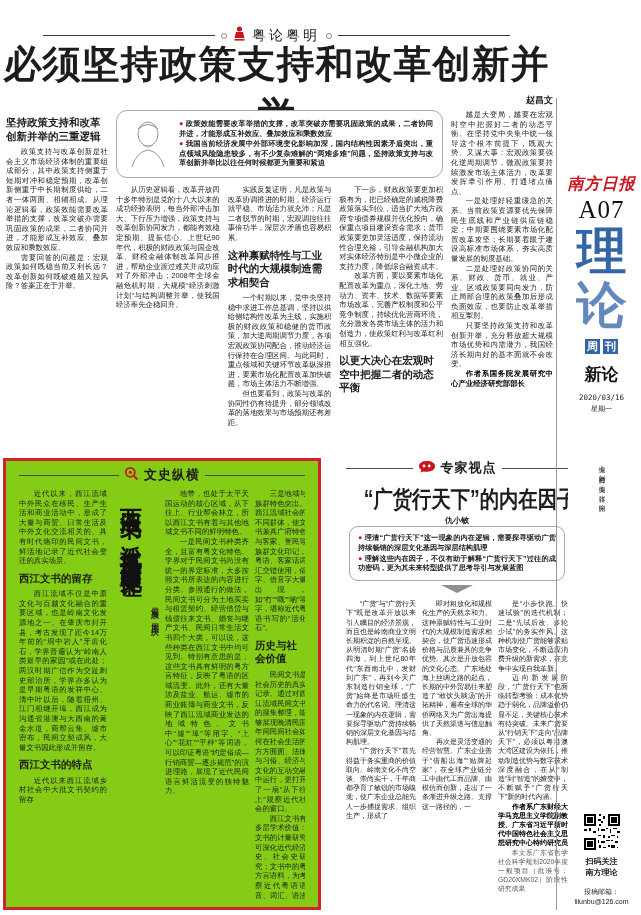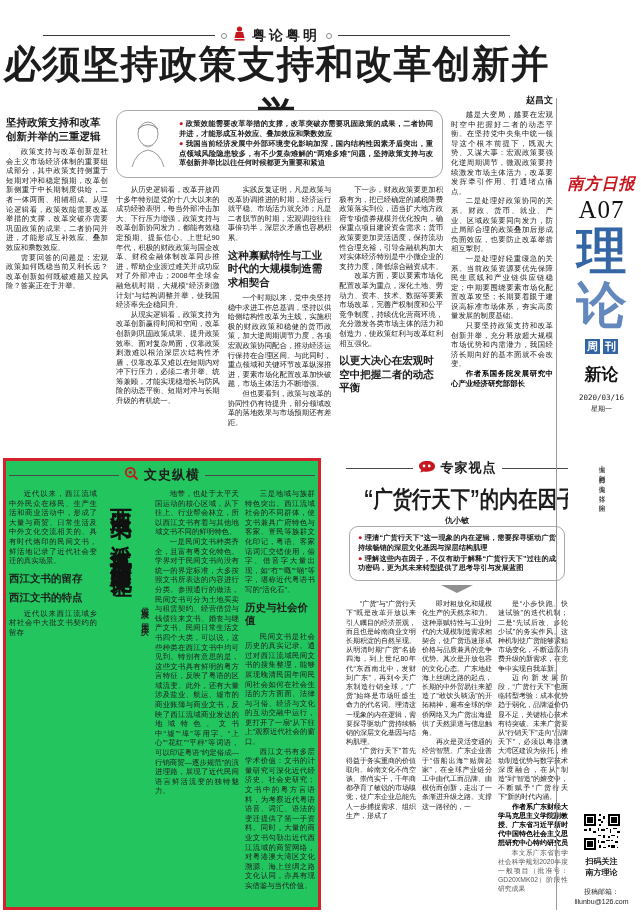--- a/index.html
+++ b/index.html
@@ -3,21 +3,21 @@
 <meta charset="utf-8">
 <style>
   html,body{margin:0;padding:0;background:#e8e8e8;}
   #page{position:relative;width:641px;height:915px;background:#fff;overflow:hidden;
         font-family:"Liberation Sans","DejaVu Sans",sans-serif;color:#1c1c1c;}
 
   
   .kicker-row{position:absolute;top:26px;left:0;width:553px;display:flex;align-items:center;justify-content:center;gap:6px;}
   .kicker-line{height:1px;background:#3a3a3a;flex:0 0 172px;}
   .kicker-dot{width:4px;height:4px;border:1px solid #8a8a8a;border-radius:50%;background:#fff;}
-  .kicker-label{font-weight:bold;font-size:14px;letter-spacing:3px;}
+  .kicker-label{font-weight:normal;font-size:14px;letter-spacing:3px;}
 
   
   .headline{position:absolute;top:38px;left:0;width:553px;text-align:center;
             font-size:38px;font-weight:900;letter-spacing:1px;line-height:52px;
             font-family:"Liberation Sans","DejaVu Sans",sans-serif;}
   .byline{position:absolute;top:94px;left:0;width:553px;text-align:right;font-size:9px;font-weight:bold;}
 
   
   .main-article{position:absolute;top:110px;left:6px;width:547px;height:342px;display:flex;gap:8px;overflow:hidden;}
   .side-col{flex:0 0 102px;overflow:hidden;}
@@ -37,21 +37,21 @@
   .textcol .art-footer{font-weight:bold;color:#000;}
   .textcol .art-note{color:#555;font-size:6.8px;}
 
   
   .section-header{display:flex;align-items:center;justify-content:center;gap:5px;flex:0 0 20px;height:20px;}
   .sec-line{height:1px;background:#4a4a4a;flex:1;}
   .sec-label{font-weight:bold;font-size:13px;letter-spacing:1px;white-space:nowrap;}
 
   
   .history-box{position:absolute;top:458px;left:3px;width:318px;height:452px;border:3px solid #d2222b;
-               box-sizing:border-box;background:#22c55e;padding:4px 3px 6px;display:flex;flex-direction:column;}
+               box-sizing:border-box;background:#84cc16;padding:4px 13px 6px;display:flex;flex-direction:column;}
   .history-content{flex:1;display:flex;gap:6px;overflow:hidden;padding-top:4px;}
   .h-col1{flex:0 0 88px;}
   .title-col{flex:0 0 46px;position:relative;}
   .h-col2{flex:0 0 84px;}
   .h-col3{flex:1;}
   .vtitle{position:absolute;left:3px;top:2px;height:100%;writing-mode:vertical-rl;text-orientation:upright;
           font-family:"Liberation Serif","DejaVu Serif",serif;font-weight:bold;font-size:22px;
           letter-spacing:3px;line-height:30px;color:#111;}
   .vauthors{position:absolute;top:112px;right:0;writing-mode:vertical-rl;text-orientation:upright;
             font-size:8px;font-weight:bold;letter-spacing:2px;color:#222;}
@@ -128,39 +128,38 @@
           </svg>
         </span>
         <div class="hl-text">
             <p class="bullet">政策效能需要改革举措的支撑，改革突破亦需要巩固政策的成果，二者协同并进，才能形成互补效应、叠加效应和乘数效应</p>
             <p class="bullet">我国当前经济发展中外部环境变化影响加深，国内结构性因素矛盾突出，重点领域风险隐患较多，有不少复杂难解的“两难多难”问题，坚持政策支持与改革创新并举比以往任何时候都更为重要和紧迫</p>
           </div>
       </div>
       <div class="mid-cols">
         <div class="mid-col textcol">
             <p>从历史逻辑看，改革开放四十多年特别是党的十八大以来的成功经验表明，每当外部冲击加大、下行压力增强，政策支持与改革创新协同发力，都能有效稳定预期、提振信心。上世纪90年代，积极的财政政策与国企改革、财税金融体制改革同步推进，帮助企业渡过难关并成功应对了外部冲击；2008年全球金融危机时期，大规模“经济刺激计划”与结构调整并举，使我国经济率先企稳回升。</p>
-            <p>从现实逻辑看，政策支持为改革创新赢得时间和空间，改革创新则巩固政策成果、提升政策效率。面对复杂局面，仅靠政策刺激难以根治深层次结构性矛盾，仅靠改革又难以在短期内对冲下行压力，必须二者并举、统筹兼顾，才能实现稳增长与防风险的动态平衡、短期对冲与长期升级的有机统一。</p>
           </div>
         <div class="mid-col textcol">
             <p>实践反复证明，凡是政策与改革协调推进的时期，经济运行就平稳、市场活力就充沛；凡是二者脱节的时期，宏观调控往往事倍功半，深层次矛盾也容易积累。</p>
             <div class="subhead">这种禀赋特性与工业时代的大规模制造需求相契合</div>
             <p>一个时期以来，党中央坚持稳中求进工作总基调，坚持以供给侧结构性改革为主线，实施积极的财政政策和稳健的货币政策，加大逆周期调节力度，各项宏观政策协同配合，推动经济运行保持在合理区间。与此同时，重点领域和关键环节改革纵深推进，要素市场化配置改革加快破题，市场主体活力不断增强。</p>
             <p>但也要看到，政策与改革的协同性仍有待提升，部分领域改革的落地效果与市场预期还有差距。</p>
           </div>
         <div class="mid-col textcol">
             <p>下一步，财政政策要更加积极有为，把已经确定的减税降费政策落实到位，适当扩大地方政府专项债券规模并优化投向，确保重点项目建设资金需求；货币政策要更加灵活适度，保持流动性合理充裕，引导金融机构加大对实体经济特别是中小微企业的支持力度，降低综合融资成本。</p>
             <p>改革方面，要以要素市场化配置改革为重点，深化土地、劳动力、资本、技术、数据等要素市场改革，完善产权制度和公平竞争制度，持续优化营商环境，充分激发各类市场主体的活力和创造力，使政策红利与改革红利相互强化。</p>
             <div class="subhead">以更大决心在宏观时空中把握二者的动态平衡</div>
           </div>
       </div>
     </div>
     <div class="side-col textcol">
         <p>越是大变局，越要在宏观时空中把握好二者的动态平衡。在坚持党中央集中统一领导这个根本前提下，既观大势、又谋大事：宏观政策要强化逆周期调节，微观政策要持续激发市场主体活力，改革要发挥牵引作用、打通堵点痛点。</p>
+        <p>一是处理好轻重缓急的关系。当前政策资源要优先保障民生底线和产业链供应链稳定；中期要围绕要素市场化配置改革攻坚；长期要着眼于建设高标准市场体系，夯实高质量发展的制度基础。</p>
         <p>二是处理好政策协同的关系。财政、货币、就业、产业、区域政策要同向发力，防止局部合理的政策叠加后形成负面效应，也要防止改革举措相互掣肘。</p>
-        <p>一是处理好轻重缓急的关系。当前政策资源要优先保障民生底线和产业链供应链稳定；中期要围绕要素市场化配置改革攻坚；长期要着眼于建设高标准市场体系，夯实高质量发展的制度基础。</p>
         <p>只要坚持政策支持和改革创新并举，充分释放超大规模市场优势和内需潜力，我国经济长期向好的基本面就不会改变。</p>
         <p class="art-footer">作者系国务院发展研究中心产业经济研究部部长</p>
       </div>
   </div>
 
   <div class="history-box">
     <div class="section-header">
       <div class="sec-line"></div>
       <span>
         <svg width="15" height="15" viewBox="0 0 15 15">
@@ -169,20 +168,21 @@
             <circle cx="6.3" cy="6.3" r="1.5" fill="#c8161e"></circle>
           </svg>
       </span>
       <span class="sec-label">文史纵横</span>
       <div class="sec-line"></div>
     </div>
     <div class="history-content">
       <div class="h-col1 textcol">
           <p>近代以来，西江流域中外民众在移民、生产生活和商业活动中，形成了大量与商贸、日常生活及中外文化交流相关的、具有时代烙印的民间文书，鲜活地记录了近代社会变迁的真实场景。</p>
           <div class="subhead">西江文书的留存</div>
+          <p>西江流域不仅是中原文化与百越文化融合的重要区域，也是岭南文化发源地之一。在肇庆市封开县，考古发现了距今14万年前的“垌中岩人”牙齿化石，学界普遍认为“岭南人类最早的家园”或在此处；两汉时期广信作为交趾刺史部治所，学界亦多认为是早期粤语的发祥中心。清中叶以后，随着梧州、江门相继开埠，西江成为沟通省港澳与大西南的黄金水道，商帮云集、墟市密布，民间立契成风，大量文书因此形成并留存。</p>
           <div class="subhead">西江文书的特点</div>
           <p>近代以来西江流域乡村社会中大批文书契约的留存</p>
         </div>
       <div class="title-col">
         <div class="vtitle">西江文书：近代粤语变迁的历史见证</div>
         <div class="vauthors">侯兴泉　周正庆</div>
       </div>
       <div class="h-col2 textcol">
           <p>地带，也处于太平天国运动的核心区域，从下往上、行业帮会林立，所以西江文书有着与其他地域文书不同的鲜明特色。</p>
           <p>一是民间文书种类齐全，且富有粤文化特色。学界对于民间文书尚没有统一的界定标准，大多按照文书所表达的内容进行分类。参照通行的做法，民间文书可分为土地买卖与租赁契约、经营借贷与钱债往来文书、婚丧与继产文书、民间日常生活文书四个大类，可以说，这些种类在西江文书中均可见到。特别有意思的是，这些文书具有鲜明的粤方言特征，反映了粤语的区域流变。此外，还有大量涉及盐业、航运、墟市的商业账簿与商业文书，反映了西江流域商业发达的地域特色。文书中“墟”“埠”等用字、“上心”“花红”“平秤”等词语，可以印证粤语“约定俗成—行销商贸—逐步规范”的演进理路，展现了近代民间语言鲜活流变的独特魅力。</p>

